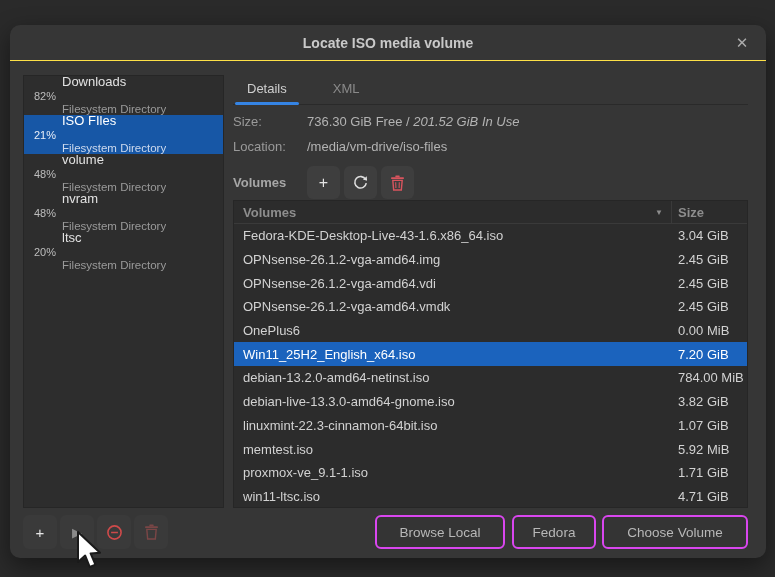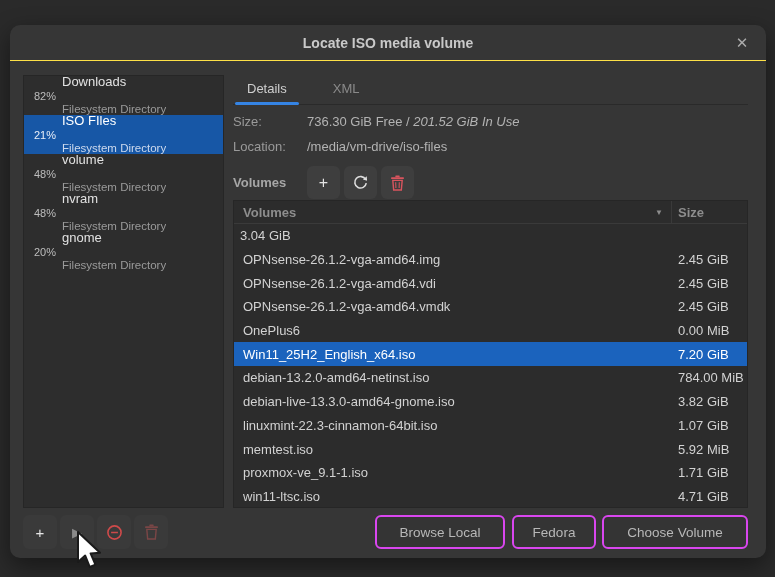--- a/index.html
+++ b/index.html
@@ -154,21 +154,21 @@
         <span class="pool-pct">48%</span>
         <div class="pool-text">
           <span class="pool-name">nvram</span>
           <span class="pool-type">Filesystem Directory</span>
         </div>
       </div>
 
       <div class="pool-item">
         <span class="pool-pct">20%</span>
         <div class="pool-text">
-          <span class="pool-name">gnome</span>
+          <span class="pool-name">ltsc</span>
           <span class="pool-type">Filesystem Directory</span>
         </div>
       </div>
 
   </div>
 
   <div class="panel">
     <div class="tabstrip">
       <span class="tab active">Details</span>
       <span class="tab">XML</span>
@@ -210,20 +210,21 @@
   <div class="vtable">
     <div class="vhead">
       <span class="hname">
         <span>Volumes</span>
         <span class="sort-arrow">▼</span>
       </span>
       <span class="hsize">Size</span>
     </div>
 
       <div class="vrow">
+        <span class="vname">Fedora-KDE-Desktop-Live-43-1.6.x86_64.iso</span>
         <span class="vsize">3.04 GiB</span>
       </div>
 
       <div class="vrow">
         <span class="vname">OPNsense-26.1.2-vga-amd64.img</span>
         <span class="vsize">2.45 GiB</span>
       </div>
 
       <div class="vrow">
         <span class="vname">OPNsense-26.1.2-vga-amd64.vdi</span>

